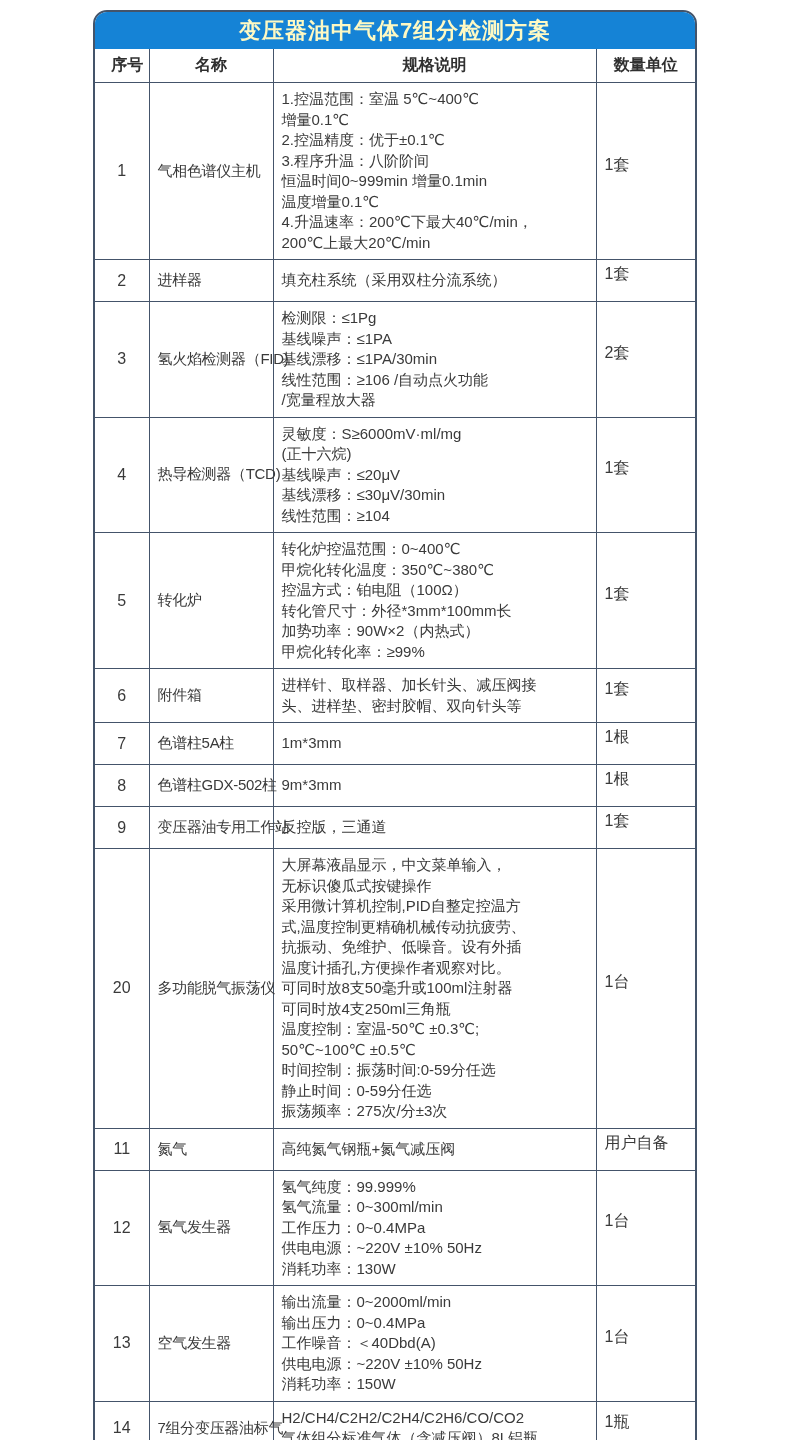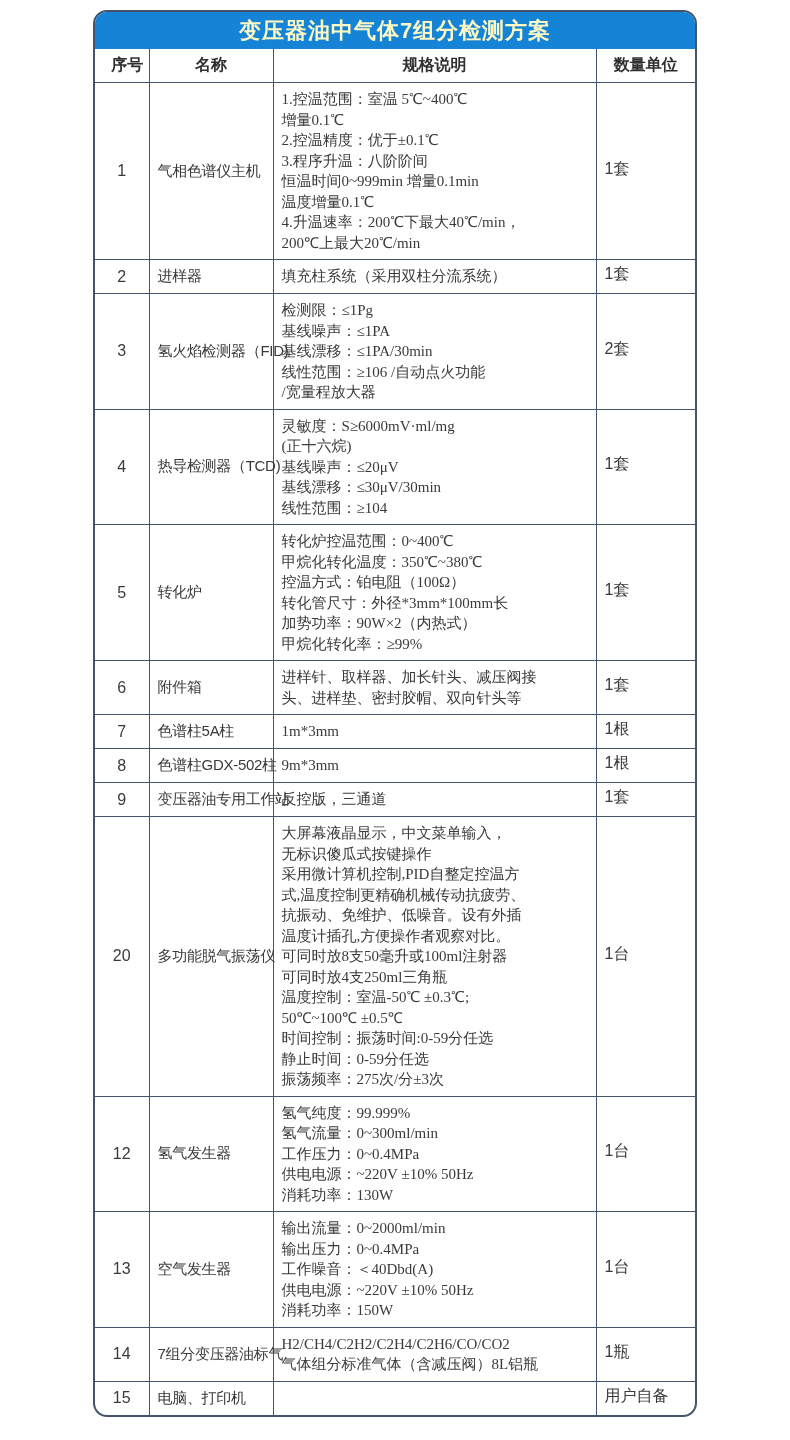--- a/index.html
+++ b/index.html
@@ -65,24 +65,23 @@
   }
   td.c-name{
     padding:4px 2px 4px 8px;
     white-space:nowrap;
     letter-spacing:-0.3px;
   }
   td.c-spec{
     padding:6px 4px 6px 8px;
     white-space:pre-line;
     line-height:20.5px;
-    font-family:Liberation Serif, serif;
   }
   td.c-qty{
-    padding:4px 2px 8px 8px;
+    padding:4px 2px 16px 8px;
     white-space:nowrap;
     font-size:16px;
     margin-left:8px;
   }
 </style>
 </head>
 <body>
 
 <div class="card">
   <div class="title-bar">
@@ -200,20 +199,26 @@
 可同时放8支50毫升或100ml注射器
 可同时放4支250ml三角瓶
 温度控制：室温-50℃ ±0.3℃;
  50℃~100℃ ±0.5℃
 时间控制：振荡时间:0-59分任选
 静止时间：0-59分任选
 振荡频率：275次/分±3次</td>
     <td class="c-qty">1台</td>
   </tr>
 
+  <tr>
+    <td class="c-no">11</td>
+    <td class="c-name">氮气</td>
+    <td class="c-spec">高纯氮气钢瓶+氮气减压阀</td>
+    <td class="c-qty">用户自备</td>
+  </tr>
 
   <tr>
     <td class="c-no">12</td>
     <td class="c-name">氢气发生器</td>
     <td class="c-spec">氢气纯度：99.999%
 氢气流量：0~300ml/min
 工作压力：0~0.4MPa
 供电电源：~220V ±10% 50Hz
 消耗功率：130W</td>
     <td class="c-qty">1台</td>

